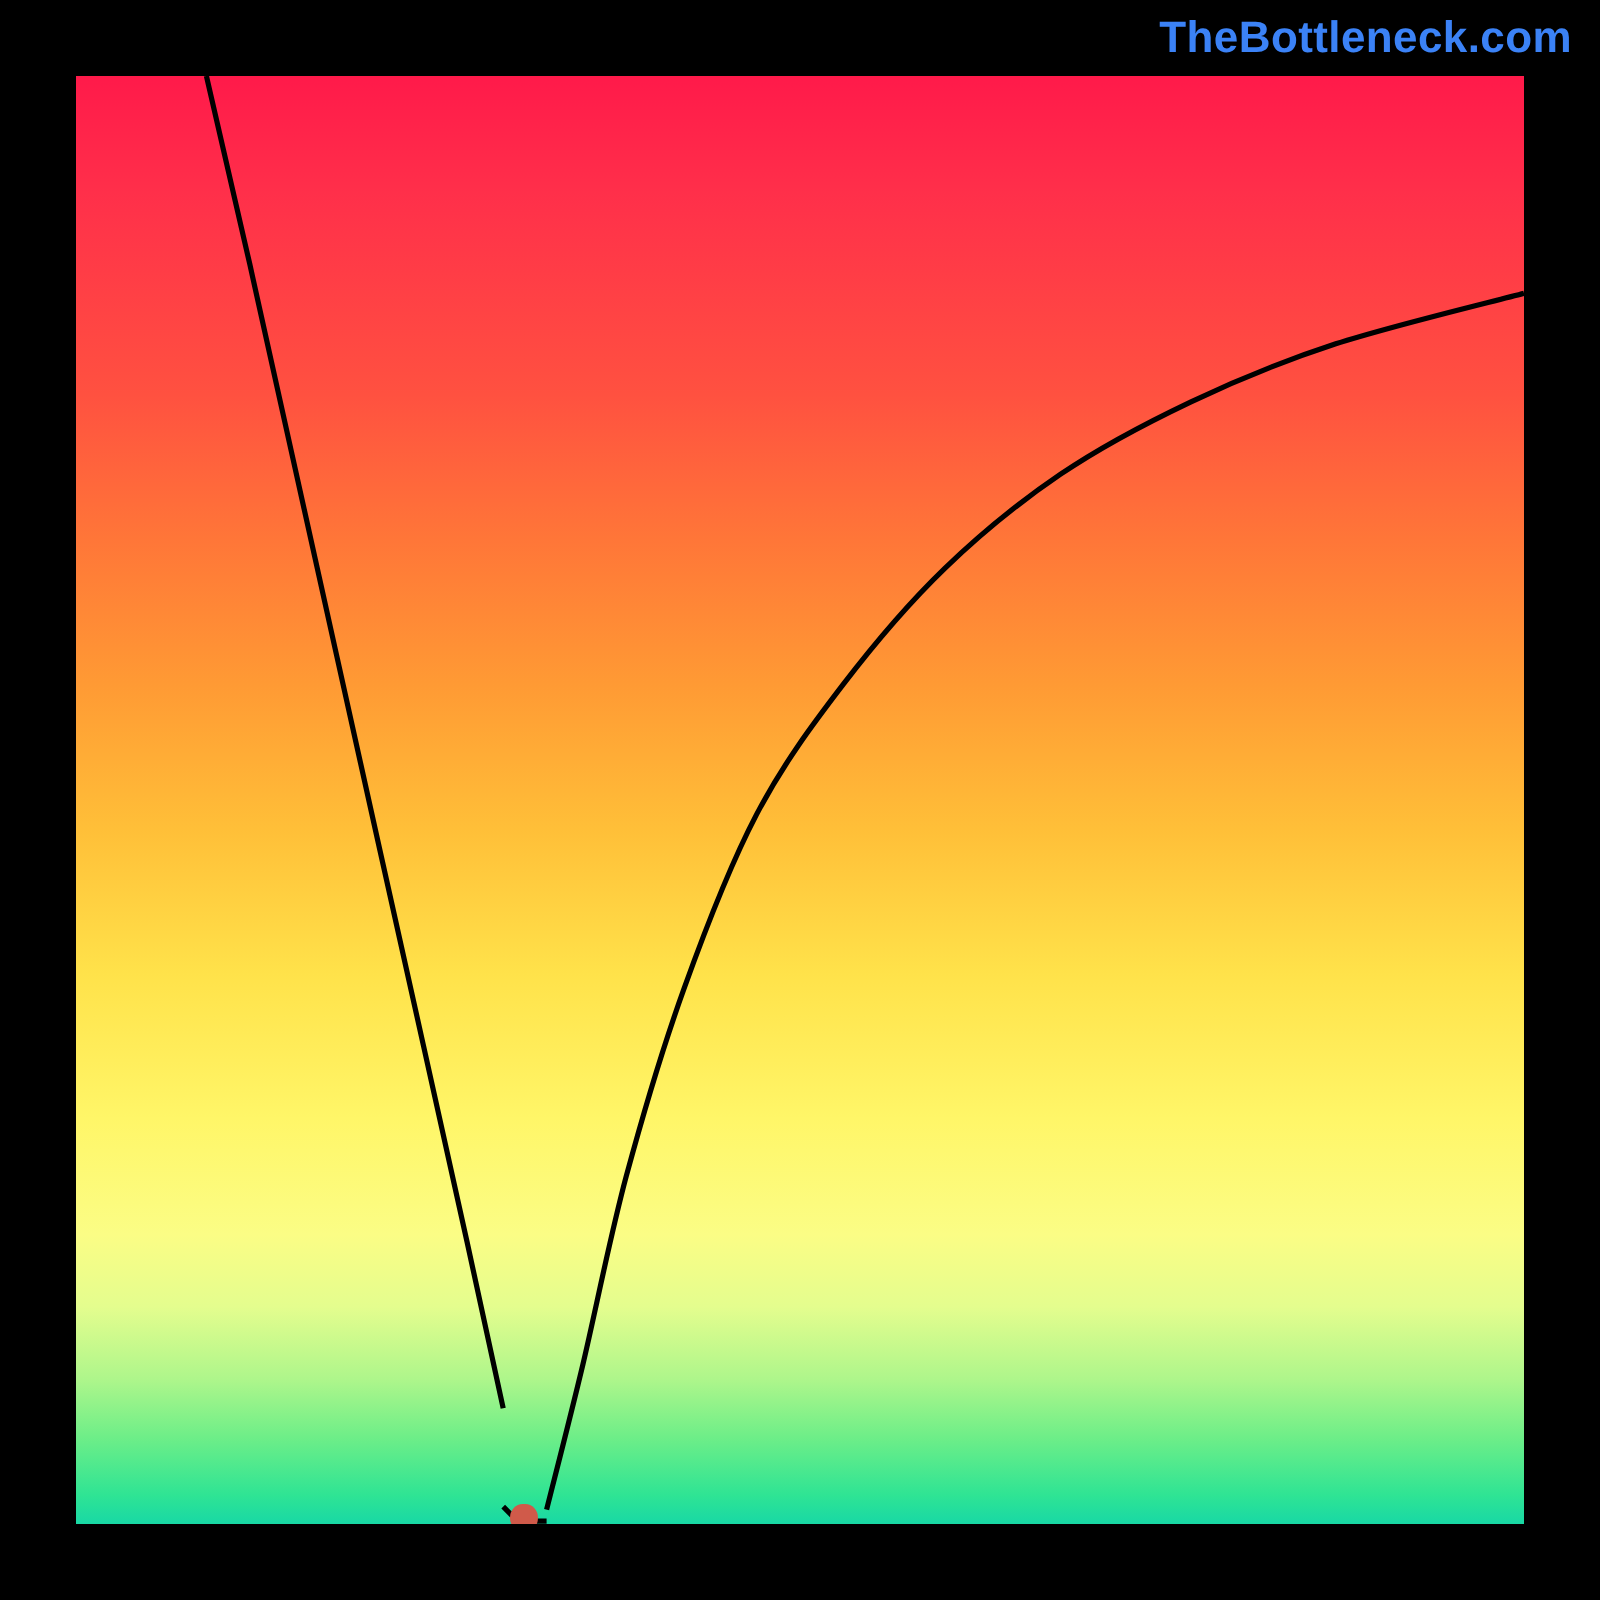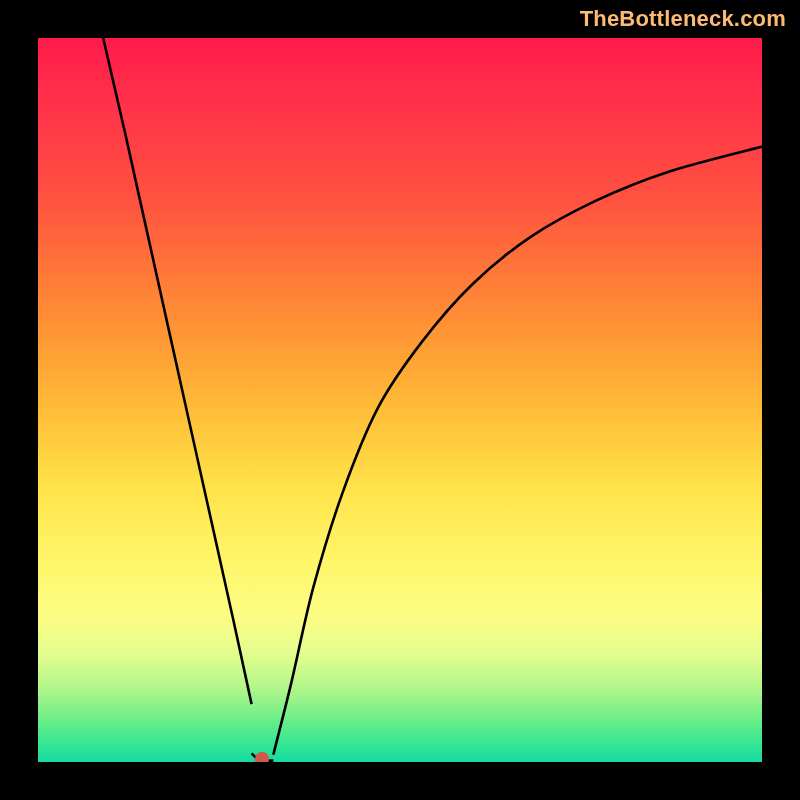--- a/index.html
+++ b/index.html
@@ -13,21 +13,21 @@
   .wrap {
     position: relative;
     width: 800px;
     height: 800px;
     background: #000;
   }
   .watermark {
     position: absolute;
     top: 6px;
     right: 14px;
-    color: #fdba74;
+    color: #3b82f6;
     font-size: 22px;
     font-weight: 600;
     letter-spacing: 0.2px;
     z-index: 5;
   }
   .plot-frame {
     position: absolute;
     left: 38px;
     top: 38px;
     width: 724px;

